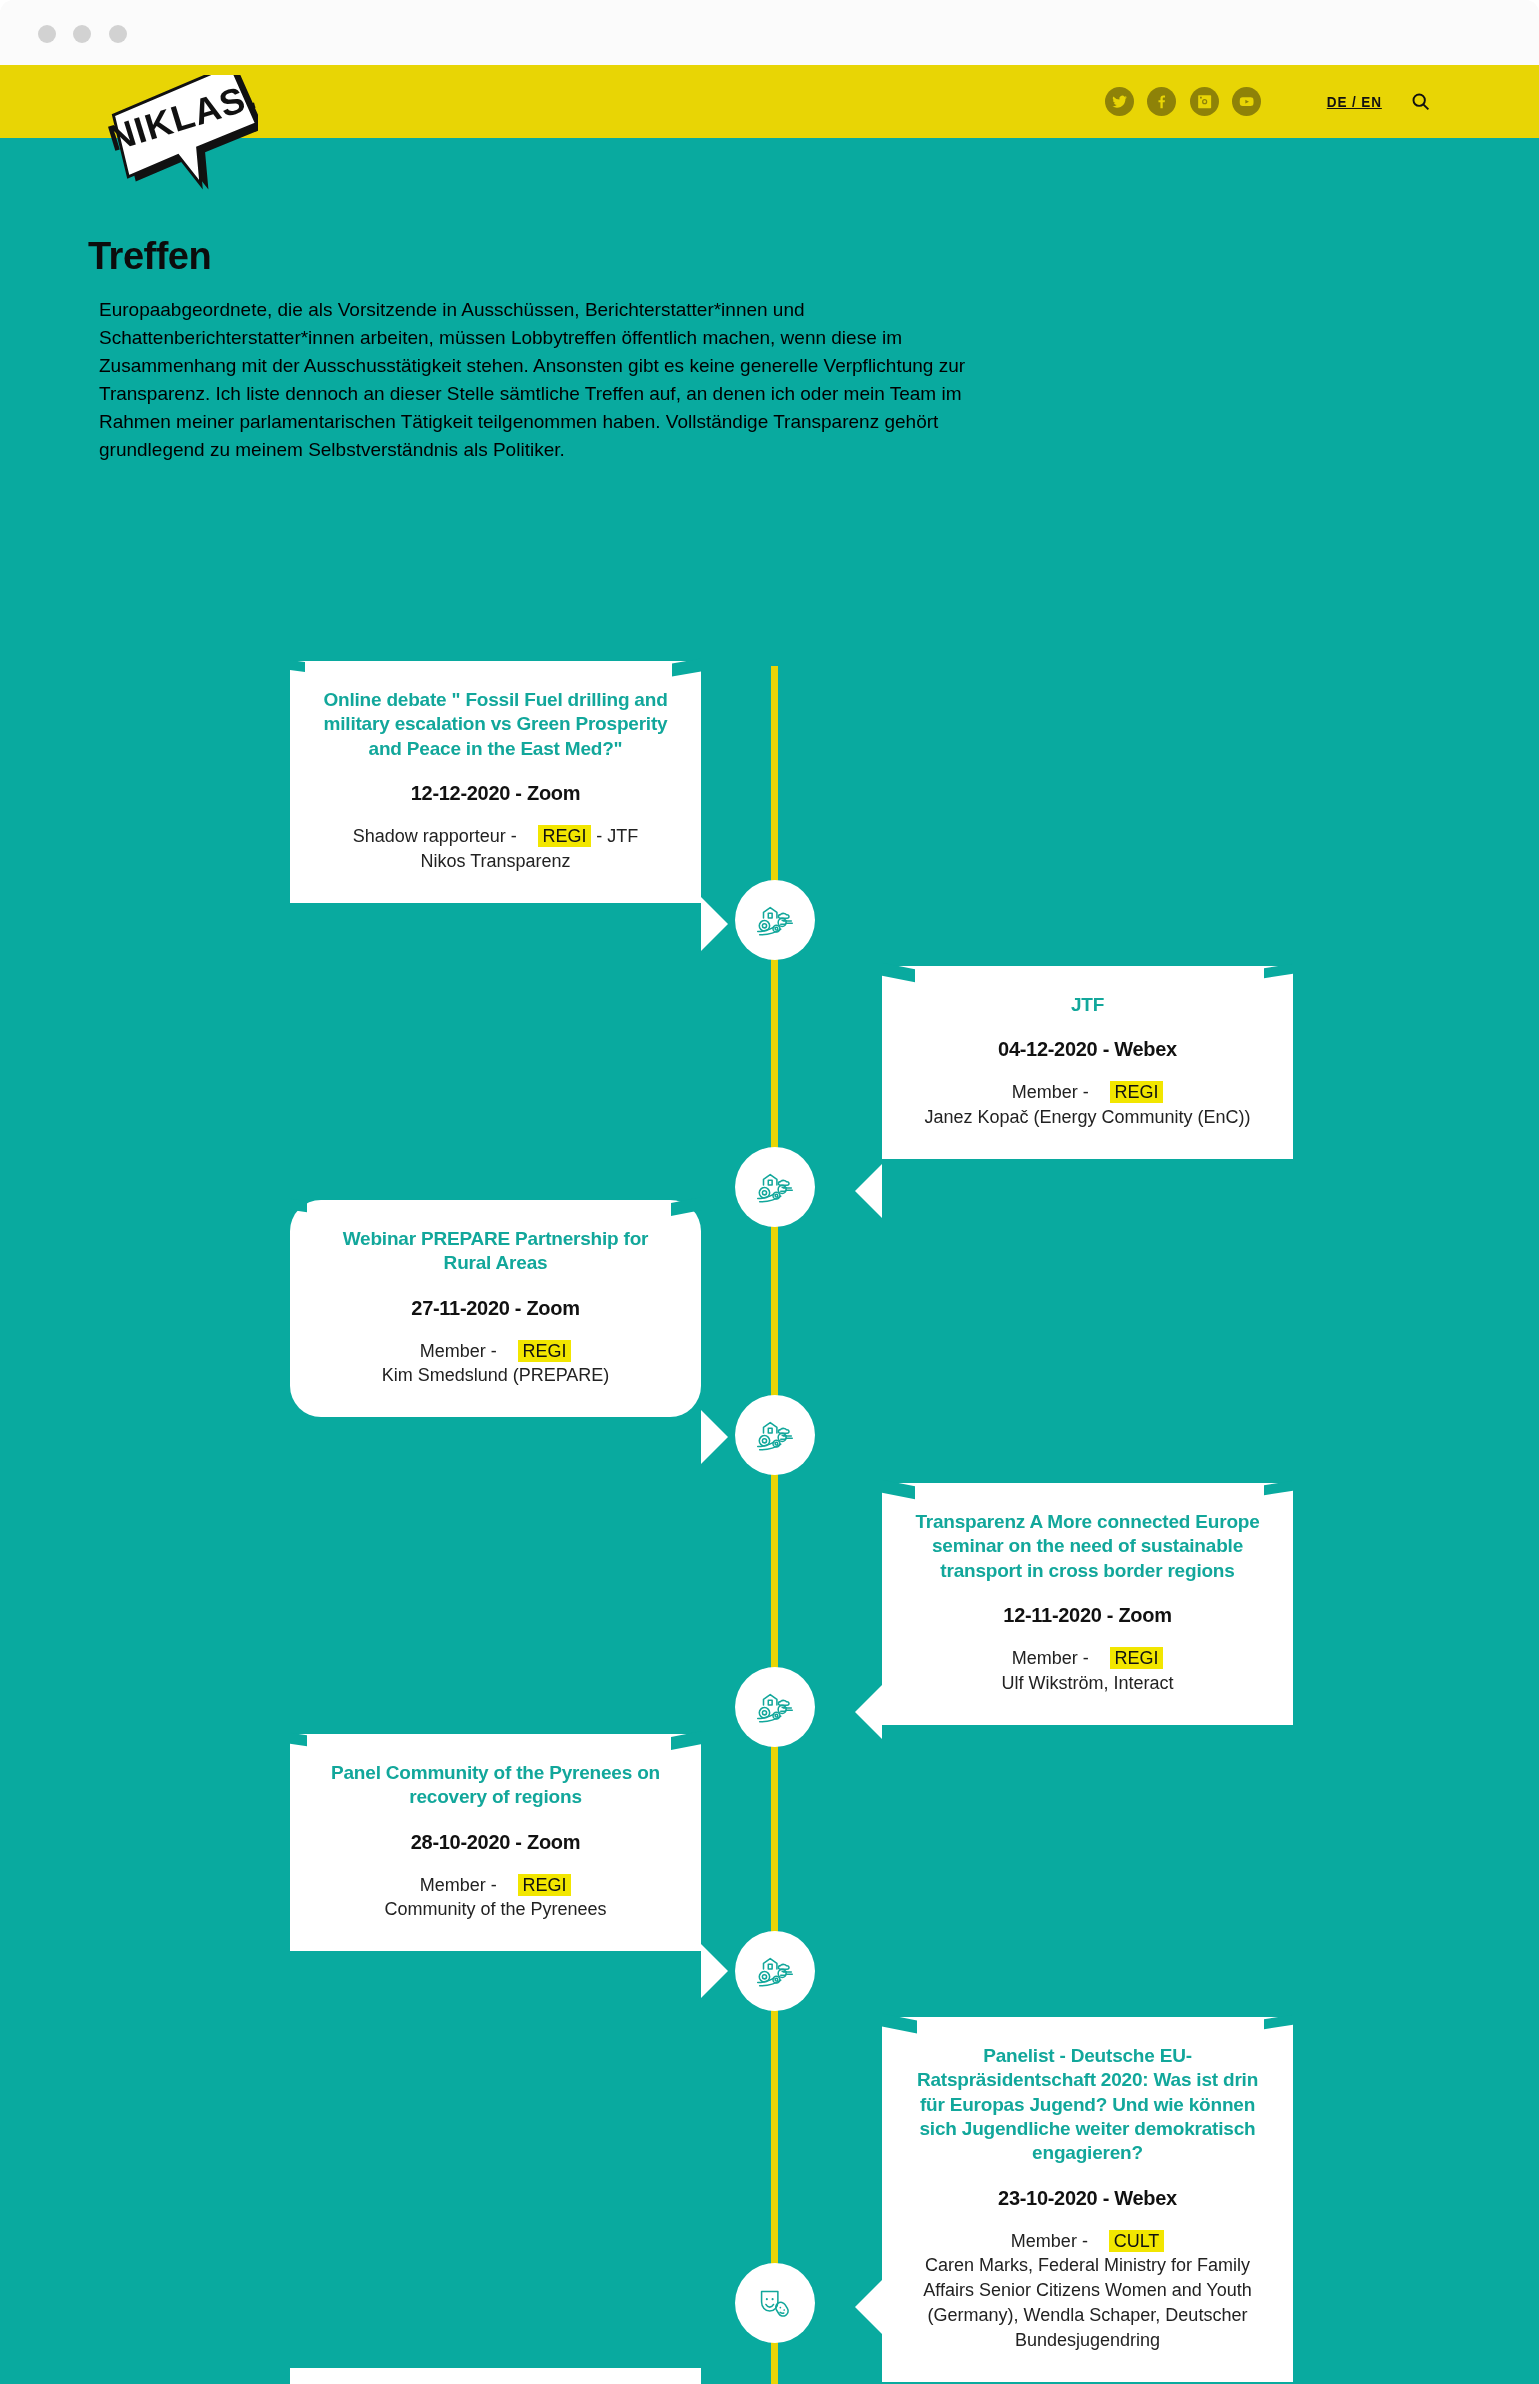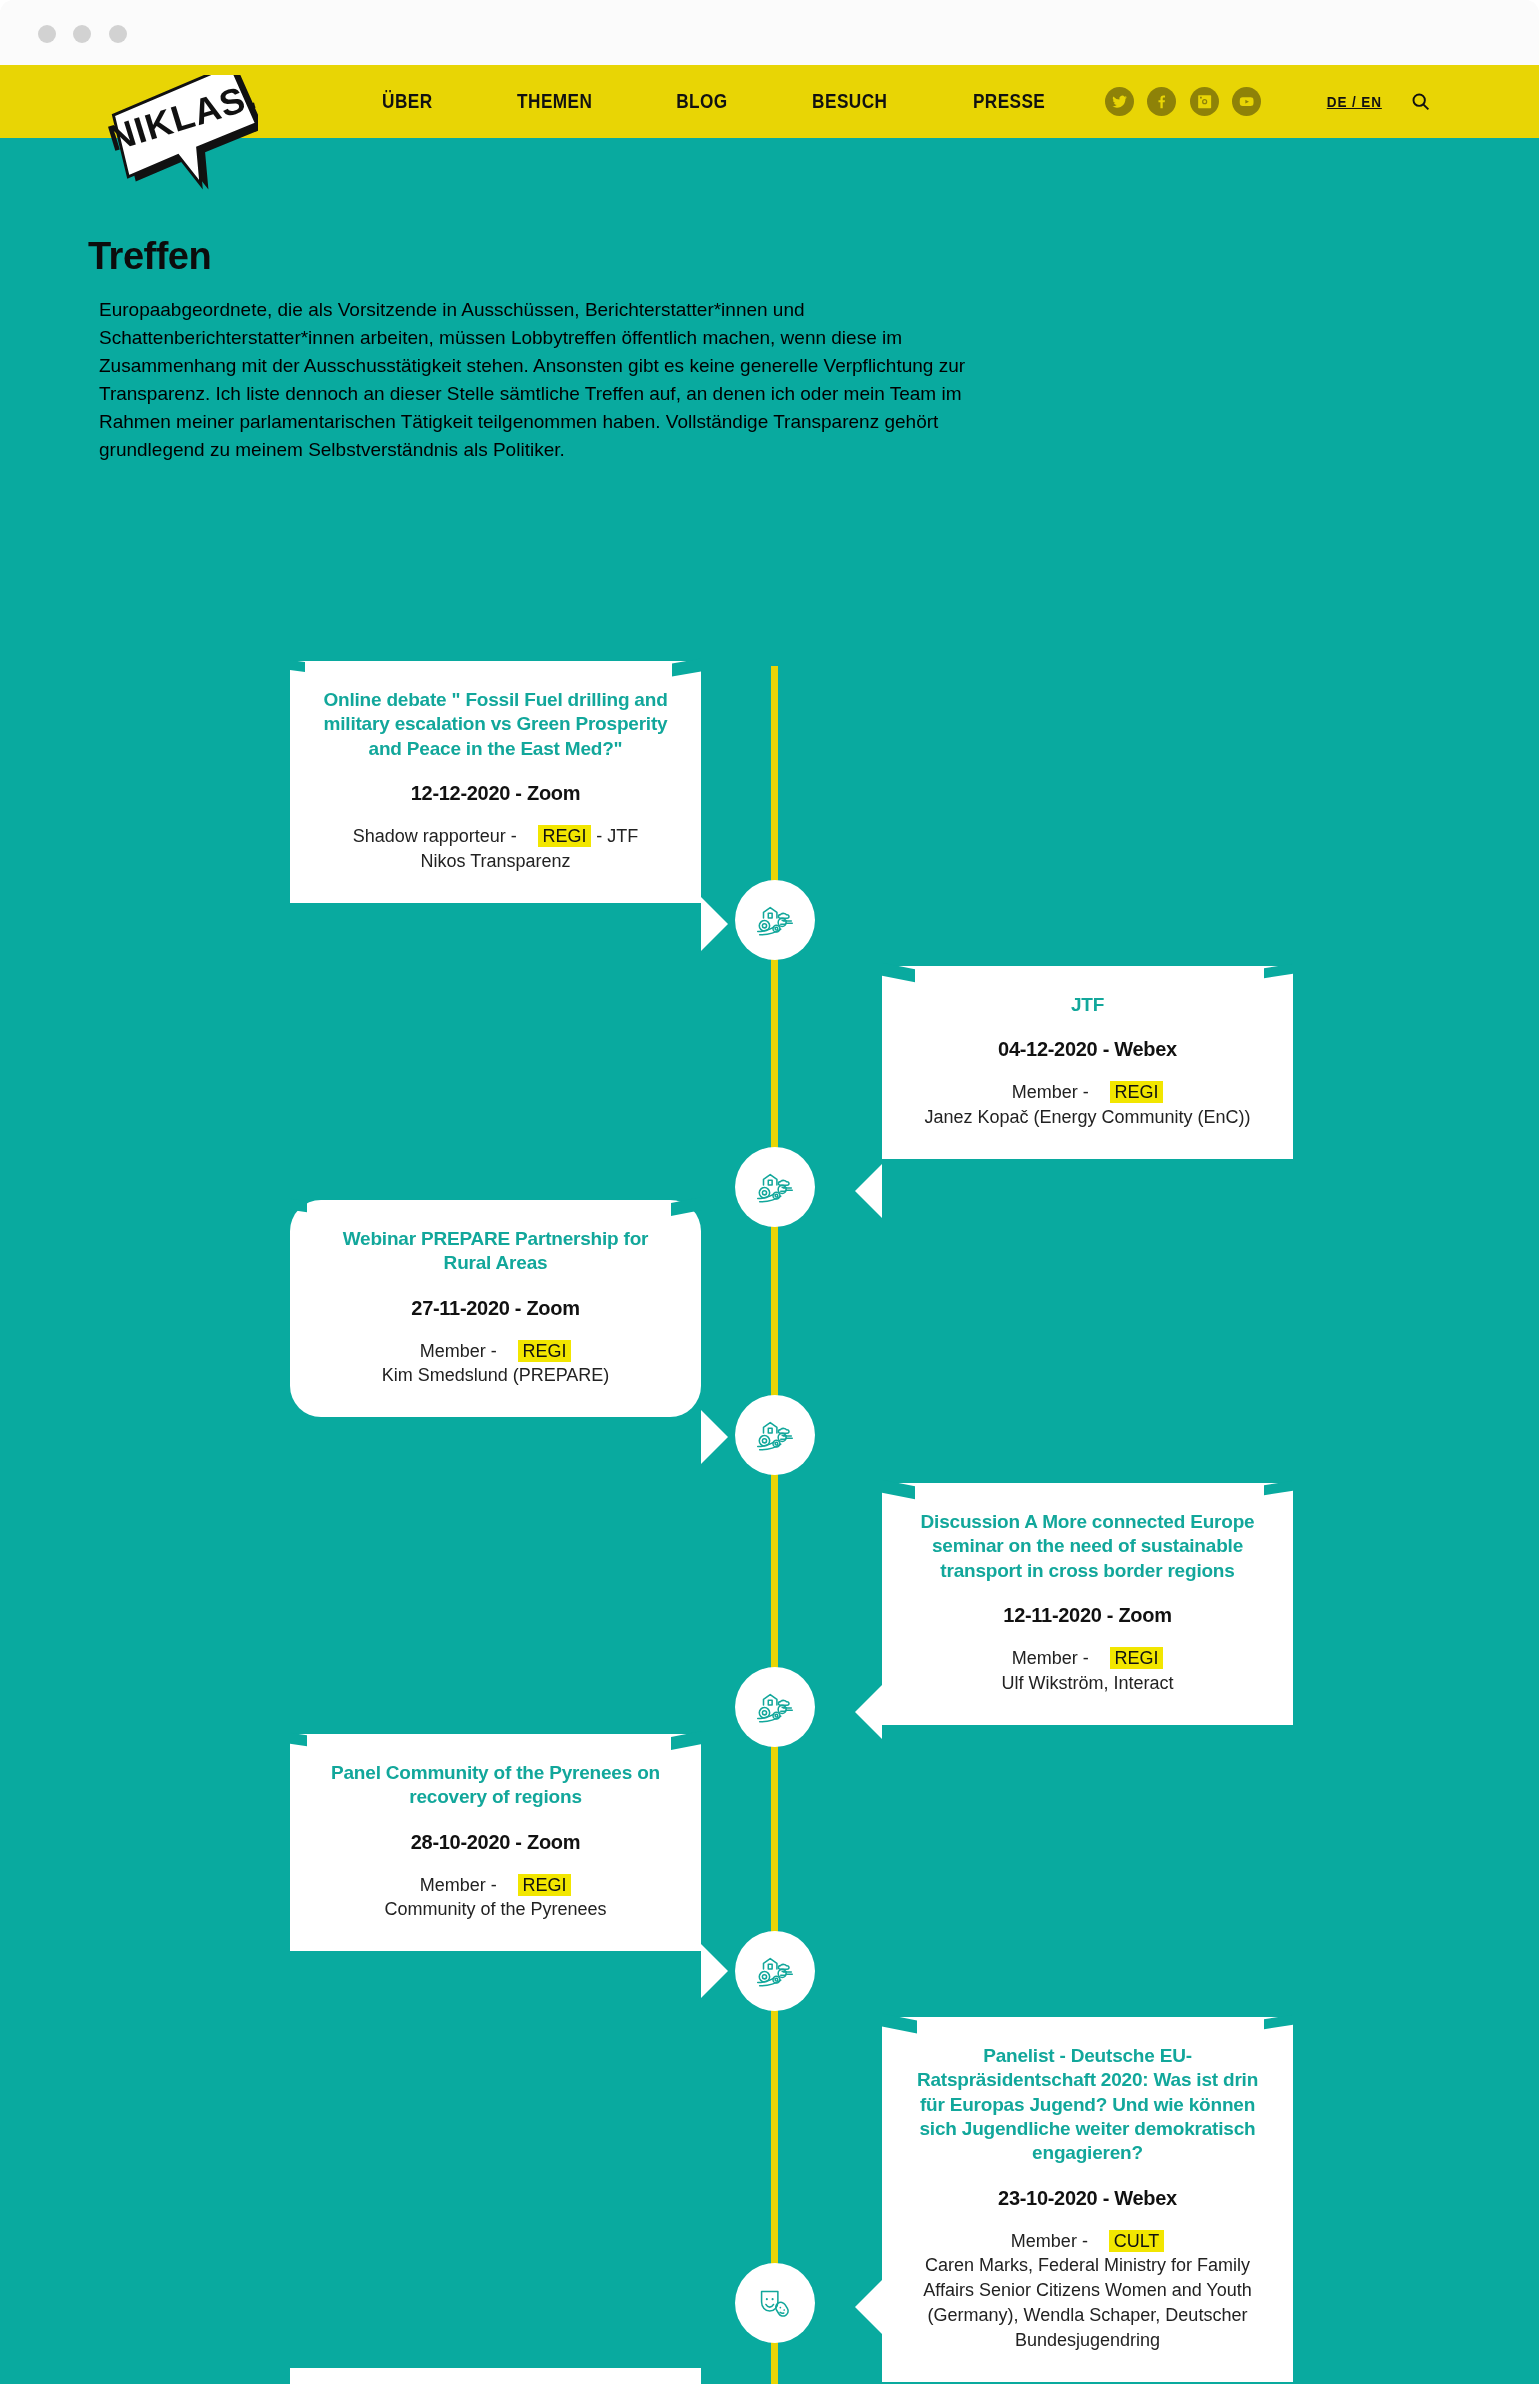--- a/index.html
+++ b/index.html
@@ -261,27 +261,20 @@
   <div class="chrome-bar">
     <div class="chrome-dots">
       <span class="chrome-dot"></span>
       <span class="chrome-dot"></span>
       <span class="chrome-dot"></span>
     </div>
   </div>
 
   <div class="site-header">
 
-    <nav class="nav-links">
-      <a class="nav-link" href="#">ÜBER</a>
-      <a class="nav-link" href="#">THEMEN</a>
-      <a class="nav-link" href="#">BLOG</a>
-      <a class="nav-link" href="#">BESUCH</a>
-      <a class="nav-link" href="#">PRESSE</a>
-    </nav>
 
     <div class="social-row">
       <a class="social-icon" href="#">
         <svg viewBox="0 0 24 24">
             <path d="M22 5.8a8.4 8.4 0 0 1-2.4.7 4.2 4.2 0 0 0 1.8-2.3 8.3 8.3 0 0 1-2.6 1A4.1 4.1 0 0 0 11.7 9a11.7 11.7 0 0 1-8.5-4.3 4.1 4.1 0 0 0 1.3 5.5A4 4 0 0 1 2.7 9.7v.1a4.1 4.1 0 0 0 3.3 4 4.2 4.2 0 0 1-1.9.1 4.1 4.1 0 0 0 3.8 2.9A8.3 8.3 0 0 1 2 18.5a11.7 11.7 0 0 0 6.3 1.8c7.5 0 11.7-6.3 11.7-11.7v-.5A8.4 8.4 0 0 0 22 5.8z"></path>
           </svg>
       </a>
       <a class="social-icon" href="#">
         <svg viewBox="0 0 24 24">
             <path d="M13.5 21v-8h2.7l.4-3.1h-3.1V7.9c0-.9.25-1.5 1.55-1.5H16.7V3.6A22 22 0 0 0 14.3 3.5c-2.4 0-4 1.45-4 4.1v2.3H7.6V13h2.7v8z"></path>
@@ -404,21 +397,21 @@
           <circle cx="25.5" cy="33" r="3.6"></circle>
             <circle cx="25.5" cy="33" r="1.4"></circle>
           <path d="M30 28.5h4.5M31.5 24.5h4"></path>
             <circle cx="31.5" cy="26.5" r="4.2"></circle>
           <path d="M6 36c8 0 12-1.5 17-4.5M8 39.5c10 0 16-2 22-6"></path>
         </g>
       </svg>
     </div>
 
     <div class="tl-card right" style="top:1345px;">
-      <div class="card-title">Discussion A More connected Europe seminar on the need of sustainable transport in cross border regions</div>
+      <div class="card-title">Transparenz A More connected Europe seminar on the need of sustainable transport in cross border regions</div>
       <div class="card-date">12-11-2020 - Zoom</div>
       <div class="card-role"><span>Member - </span><span class="cmte-tag">REGI</span><span></span></div>
       <div class="card-people">Ulf Wikström,  Interact</div>
     </div>
     <div class="card-arrow to-left" style="left:855px; top:1547px;"></div>
     <div class="notch" style="left:882px; top:1345px; width:33px; height:12.5px; transform:skewY(11deg);"></div>
     <div class="notch" style="left:1264px; top:1345px; width:29px; height:9.6px; transform:skewY(-9deg);"></div>
     <div class="tl-node" style="top:1529px;">
       <svg viewBox="0 0 48 48">
         <g fill="none" stroke="#12a79b" stroke-width="1.6" stroke-linecap="round" stroke-linejoin="round">

